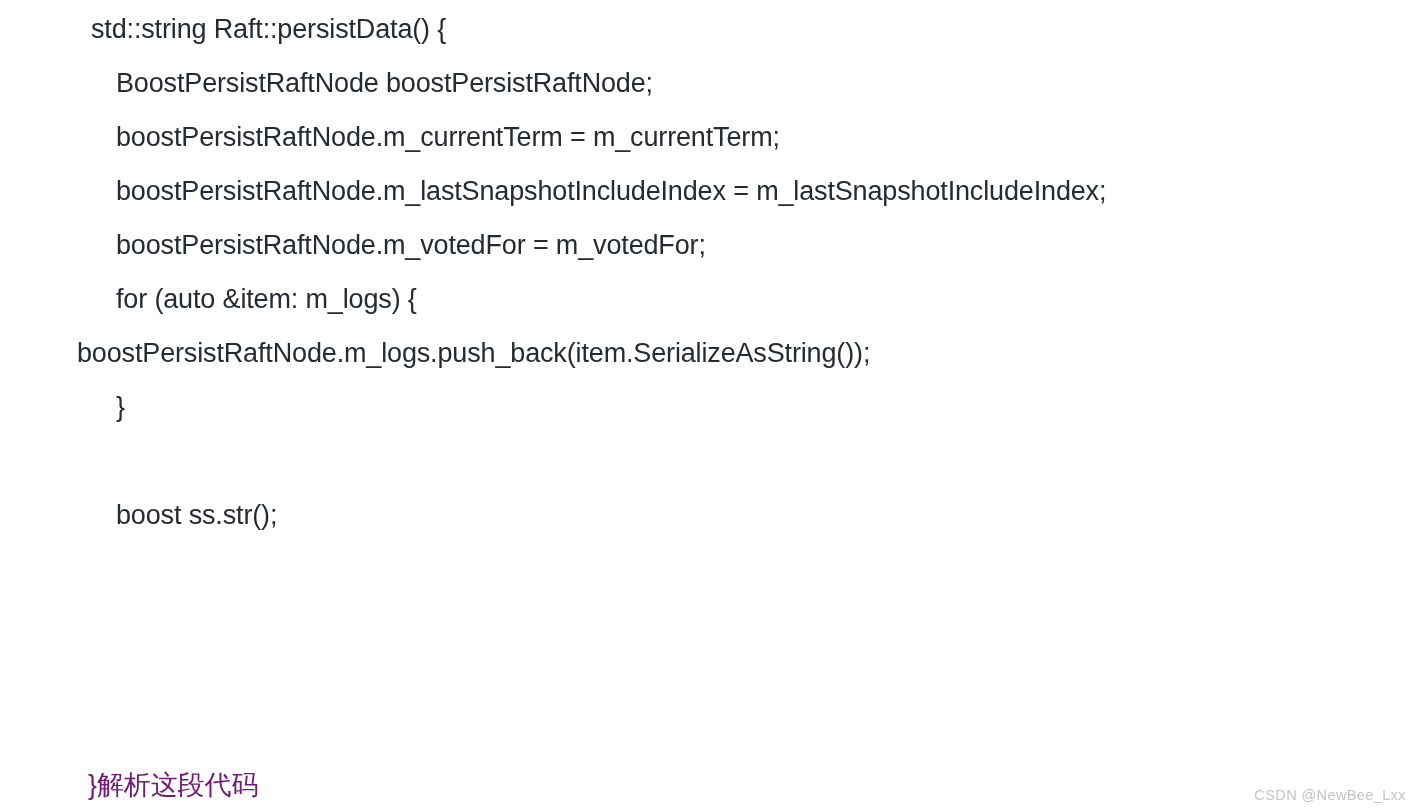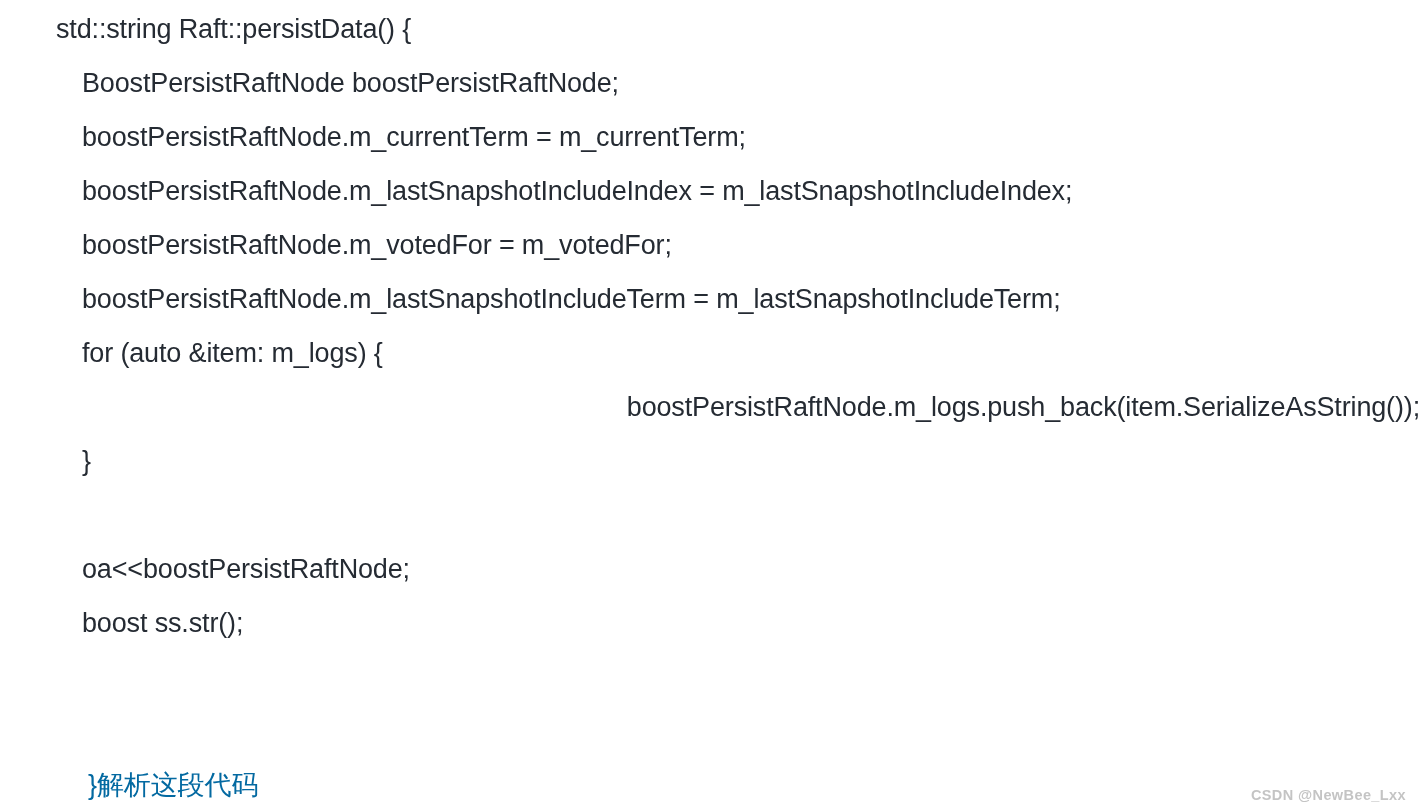--- a/index.html
+++ b/index.html
@@ -38,72 +38,69 @@
     display: block;
     height: 54px;
     line-height: 54px;
     font-size: 27px;
     color: #252b33;
     letter-spacing: -0.15px;
     white-space: pre;
     font-family: "Liberation Sans", "DejaVu Sans", sans-serif;
   }
 
-  .indent-0 { padding-left: 56px; }
-  .indent-1 { padding-left: 82px; }
-  .indent-2 { padding-left: 108px; text-align: right; }
+  .indent-0 { padding-left: 91px; }
+  .indent-1 { padding-left: 116px; }
+  .indent-2 { padding-left: 77px; }
 
   .code-line.blank {
     height: 54px;
   }
 
   
   .prompt-line {
     padding-left: 88px;
     font-size: 27px;
     line-height: 54px;
     height: 54px;
-    color: #0369a1;
+    color: #701a75;
     white-space: pre;
     letter-spacing: -0.1px;
     font-family: "Liberation Sans", "DejaVu Sans", sans-serif;
   }
 
   
   .watermark {
     position: absolute;
     right: 14px;
     bottom: 8px;
     font-size: 14.5px;
     line-height: 18px;
     color: #c4c4c4;
     letter-spacing: 0.4px;
     font-family: "Liberation Sans", "DejaVu Sans", sans-serif;
     white-space: pre;
     user-select: none;
-    font-weight: bold;
   }
 </style>
 </head>
 <body>
 
 <div id="page">
 
   <div class="code-block" id="code-block">
       <div class="code-line indent-0">std::string Raft::persistData() {</div>
       <div class="code-line indent-1">BoostPersistRaftNode boostPersistRaftNode;</div>
       <div class="code-line indent-1">boostPersistRaftNode.m_currentTerm = m_currentTerm;</div>
       <div class="code-line indent-1">boostPersistRaftNode.m_lastSnapshotIncludeIndex = m_lastSnapshotIncludeIndex;</div>
       <div class="code-line indent-1">boostPersistRaftNode.m_votedFor = m_votedFor;</div>
-      <div class="code-line indent-1">boostPersistRaftNode.m_lastSnapshotIncludeTerm = m_lastSnapshotIncludeTerm;</div>
       <div class="code-line indent-1">for (auto &amp;item: m_logs) {</div>
       <div class="code-line indent-2">boostPersistRaftNode.m_logs.push_back(item.SerializeAsString());</div>
       <div class="code-line indent-1">}</div>
       <div class="code-line indent-0 blank"></div>
-      <div class="code-line indent-1">oa&lt;&lt;boostPersistRaftNode;</div>
       <div class="code-line indent-1">boost ss.str();</div>
     </div>
 
   <div class="prompt-line" style="position: absolute; left: 0px; top: 758px; width: 1420px; box-sizing: border-box;">}解析这段代码</div>
 
   <div class="watermark">CSDN @NewBee_Lxx</div>
 
 </div>
 
 </body></html>

